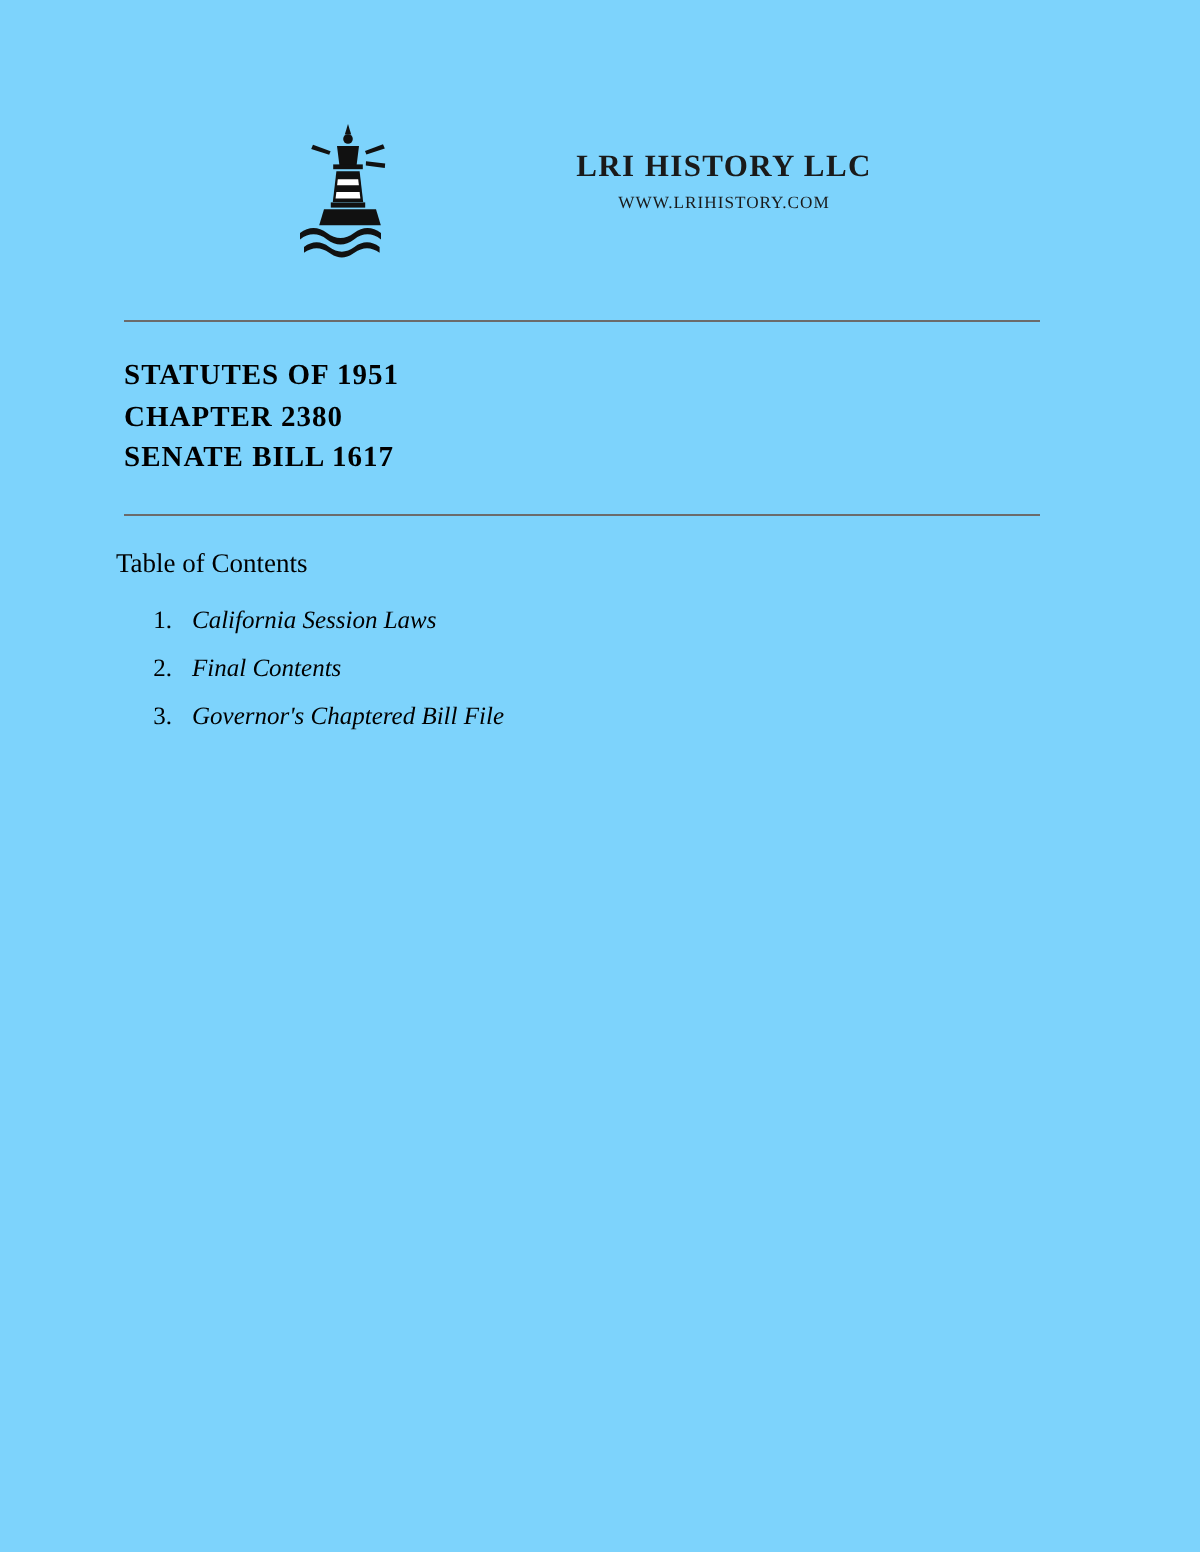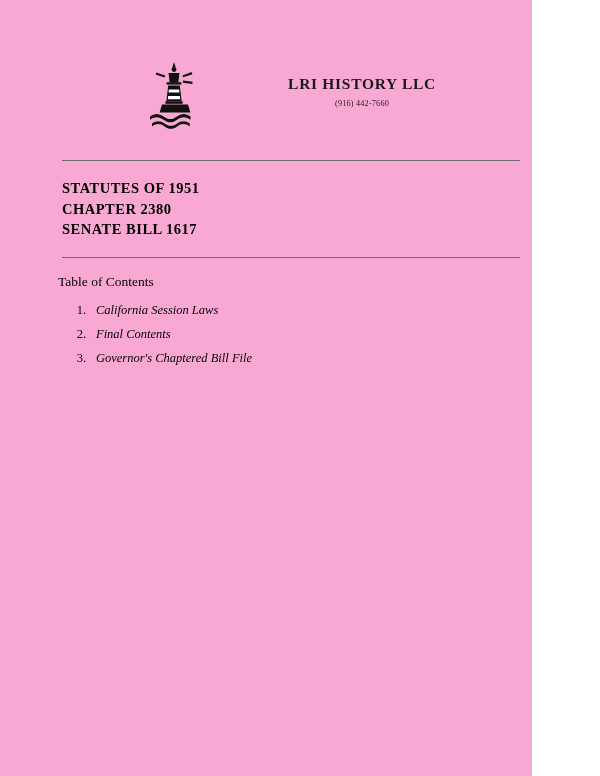--- a/index.html
+++ b/index.html
@@ -12,23 +12,23 @@
     height: 776px;
     font-family: "Liberation Serif", serif;
     color: #000000;
     position: relative;
     overflow: hidden;
   }
   .page {
     position: absolute;
     left: 0;
     top: 0;
-    width: 532px;
+    width: 600px;
     height: 776px;
-    background: #f9a8d4;
+    background: #7dd3fc;
     box-sizing: border-box;
   }
 
   
   .letterhead {
     position: absolute;
     left: 0;
     top: 56px;
     width: 600px;
     height: 92px;
@@ -169,21 +169,21 @@
           <path d="M24 46.6 h26 l2.4 8.0 h-30.8 z"></path>
 
           <path d="M12 58.5 c4.5 -3.4 9 -3.4 13.5 0 c4.5 3.4 9 3.4 13.5 0 c4.5 -3.4 9 -3.4 13.5 0 l0 3.2 c-4.5 -3.4 -9 -3.4 -13.5 0 c-4.5 3.4 -9 3.4 -13.5 0 c-4.5 -3.4 -9 -3.4 -13.5 0 z"></path>
           <path d="M14 65.5 c4.2 -3.1 8.4 -3.1 12.6 0 c4.2 3.1 8.4 3.1 12.6 0 c4.2 -3.1 8.4 -3.1 12.6 0 l0 2.9 c-4.2 -3.1 -8.4 -3.1 -12.6 0 c-4.2 3.1 -8.4 3.1 -12.6 0 c-4.2 -3.1 -8.4 -3.1 -12.6 0 z"></path>
         </g>
       </svg>
     </div>
 
     <div class="company-block">
       <div class="company-name">LRI HISTORY LLC</div>
-      <div class="company-phone">(916) 442-7660</div>
+      <div class="company-line">WWW.LRIHISTORY.COM</div>
     </div>
 
   </div>
 
   <div class="rule rule-top"></div>
 
   <div class="titleblock">
     <div>STATUTES OF 1951</div>
     <div>CHAPTER  2380</div>
     <div>SENATE BILL 1617</div>

